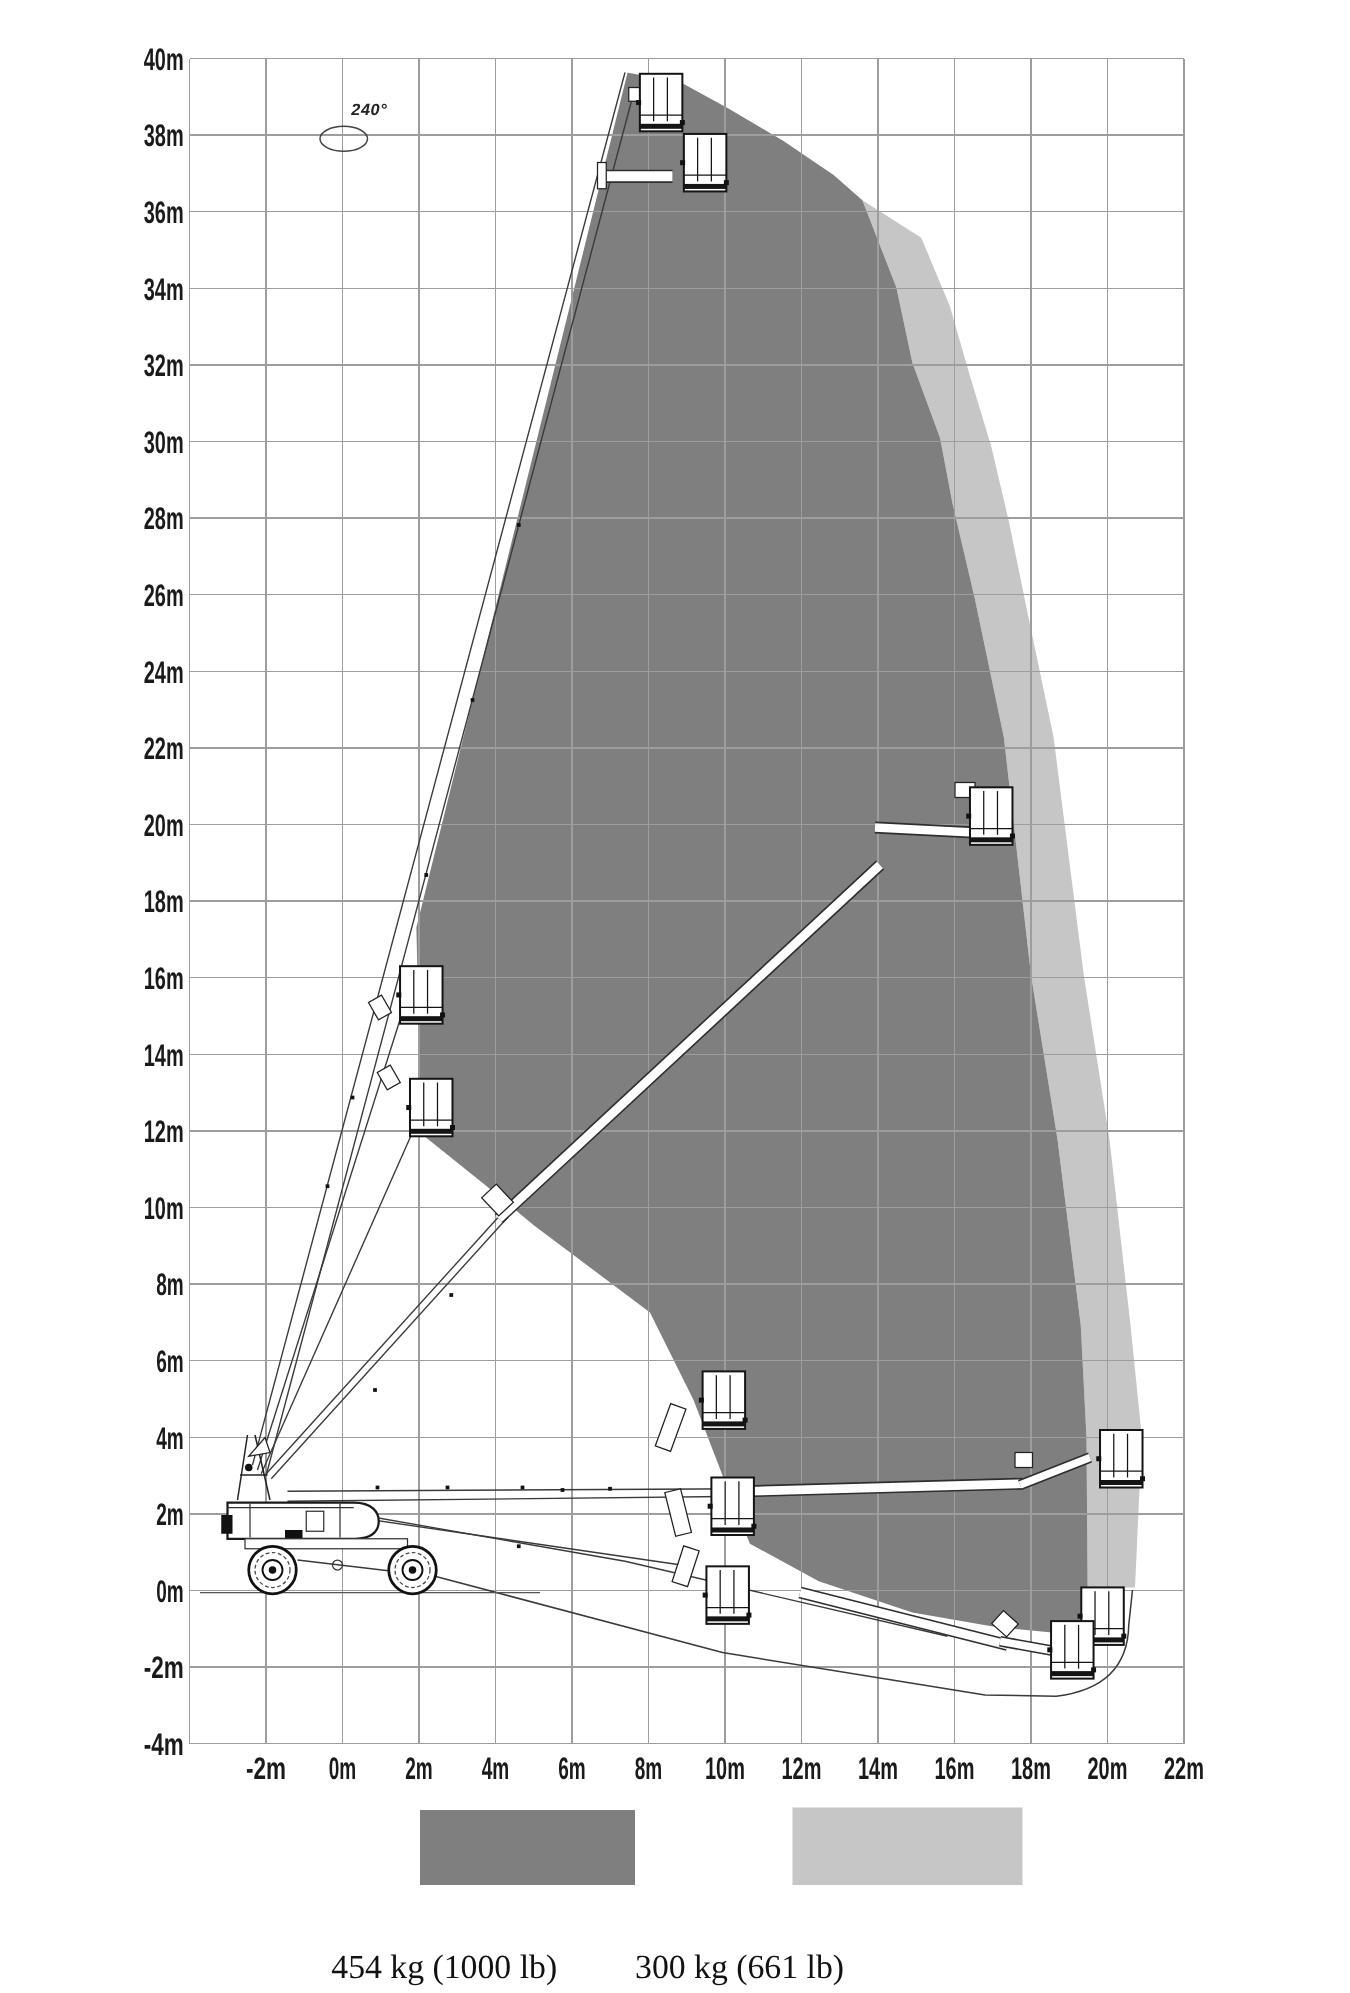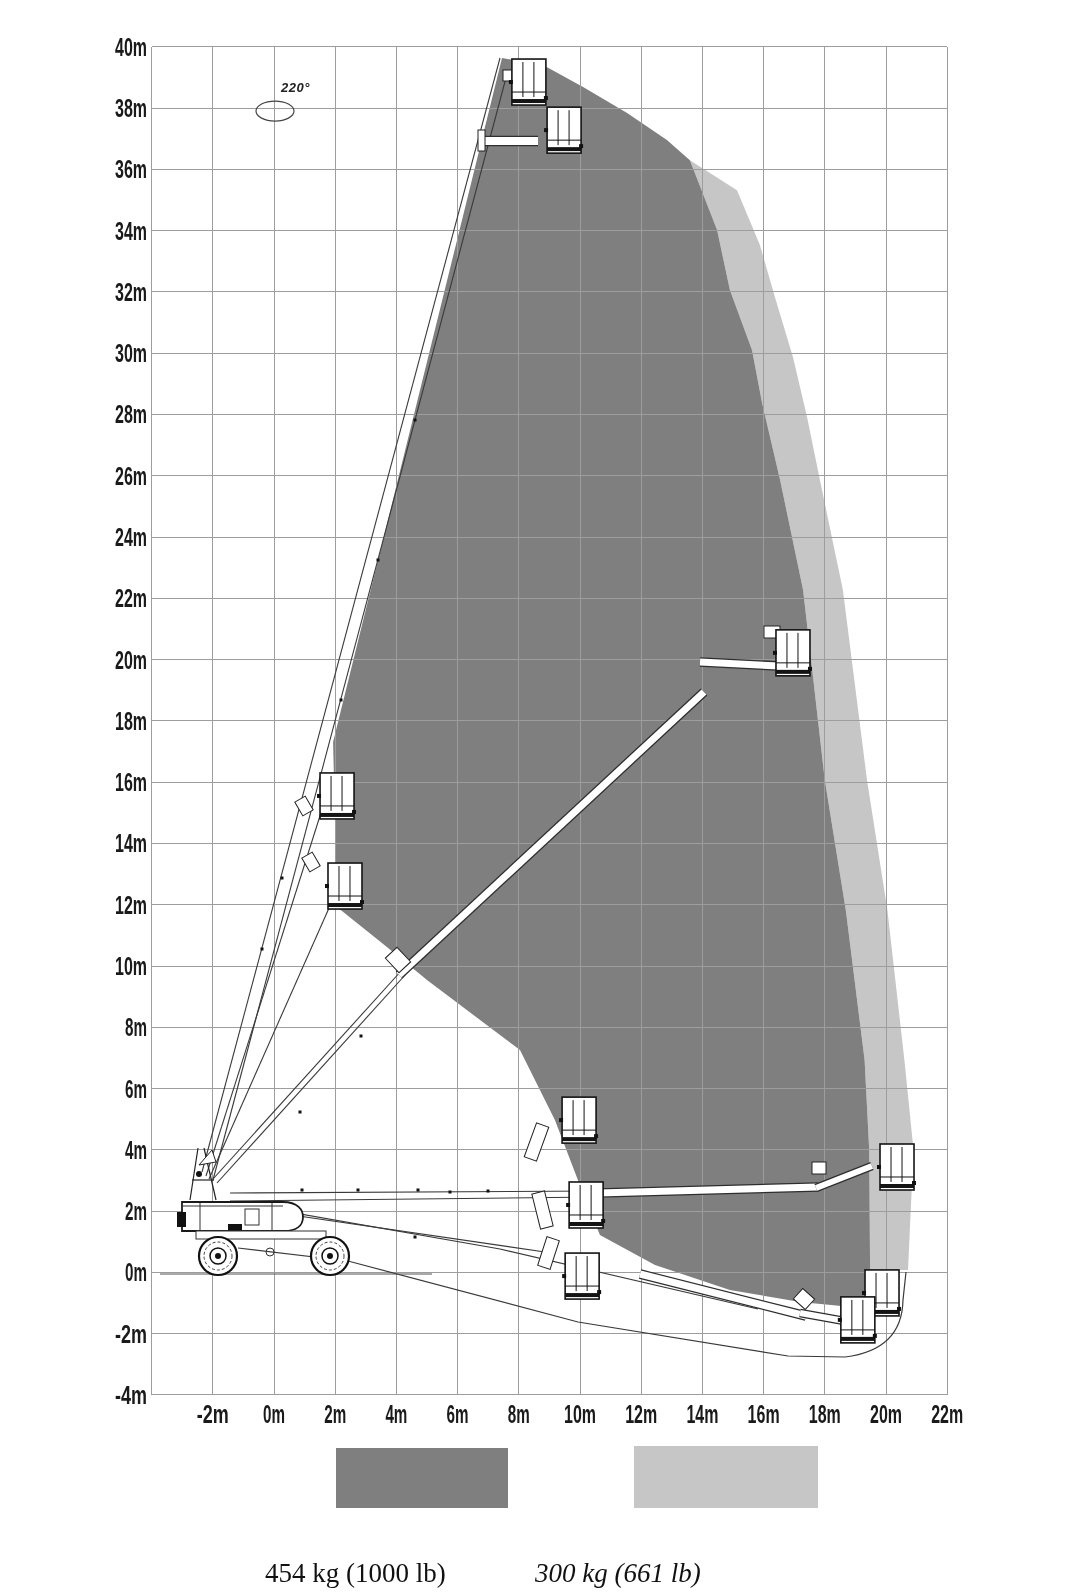--- a/index.html
+++ b/index.html
@@ -8,21 +8,21 @@
   .page{position:absolute;inset:0;}
   #diagram{position:absolute;left:0;top:0;width:1080px;height:1594px;}
   .anno360{position:absolute;left:281px;top:80px;
            font:italic bold 13px "Liberation Sans",sans-serif;color:#222;
            letter-spacing:.5px;}
   .swatch{position:absolute;}
   .swatch.dark{left:336px;top:1448px;width:172px;height:60px;}
   .swatch.light{left:634px;top:1446px;width:184px;height:62px;}
   .llabel{position:absolute;top:1538px;font:27px "Liberation Serif",serif;
           color:#111;white-space:nowrap;margin-top:20px;}
-  .l1{left:265px;} .l2{left:535px;font-style:italic;}
+  .l1{left:265px;} .l2{left:508px;}
 </style>
 </head>
 <body>
 
 <div class="page">
   <svg id="diagram" viewBox="0 0 1080 1594">
       <polygon points="689.9,160.2 737.0,190.2 759.9,245.0 774.9,297.1 793.0,357.2 807.1,417.2 819.9,480.0 842.9,590.0 867.0,780.0 887.5,910.8 904.4,1060.1 913.5,1149.8 908.0,1269.9 870.1,1269.9 869.2,1149.8 864.6,1060.1 845.9,910.8 824.8,780.0 803.1,590.0 780.1,480.0 762.1,403.1 752.0,350.1 729.9,290.1 717.1,230.0 689.9,160.2" fill="#c6c6c6"></polygon>
       <polygon points="502.0,58.1 543.0,64.9 583.1,86.9 627.1,113.0 666.9,139.9 689.9,160.2 717.1,230.0 729.9,290.1 752.0,350.1 762.1,403.1 780.1,480.0 803.1,590.0 824.8,780.0 845.9,910.8 864.6,1060.1 869.2,1149.8 870.1,1269.9 862.1,1307.9 800.0,1302.1 729.9,1289.9 655.0,1265.0 599.9,1235.0 577.9,1179.9 554.9,1120.1 520.0,1050.0 427.0,980.1 386.9,947.0 337.0,906.9 333.1,742.0" fill="#7f7f7f"></polygon>
       <g stroke="#9d9d9d" stroke-width="1" shape-rendering="crispEdges">
         <line x1="151.6" y1="46.80000000000018" x2="151.6" y2="1394.96"></line>
@@ -283,21 +283,21 @@
         <text fill="#1a1a1a" font-family="&quot;Liberation Sans&quot;,sans-serif" font-size="25" font-weight="bold" lengthAdjust="spacingAndGlyphs" x="580" y="1423" text-anchor="middle" textLength="32">10m</text>
         <text fill="#1a1a1a" font-family="&quot;Liberation Sans&quot;,sans-serif" font-size="25" font-weight="bold" lengthAdjust="spacingAndGlyphs" x="641.2" y="1423" text-anchor="middle" textLength="32">12m</text>
         <text fill="#1a1a1a" font-family="&quot;Liberation Sans&quot;,sans-serif" font-size="25" font-weight="bold" lengthAdjust="spacingAndGlyphs" x="702.4000000000001" y="1423" text-anchor="middle" textLength="32">14m</text>
         <text fill="#1a1a1a" font-family="&quot;Liberation Sans&quot;,sans-serif" font-size="25" font-weight="bold" lengthAdjust="spacingAndGlyphs" x="763.6" y="1423" text-anchor="middle" textLength="32">16m</text>
         <text fill="#1a1a1a" font-family="&quot;Liberation Sans&quot;,sans-serif" font-size="25" font-weight="bold" lengthAdjust="spacingAndGlyphs" x="824.8000000000001" y="1423" text-anchor="middle" textLength="32">18m</text>
         <text fill="#1a1a1a" font-family="&quot;Liberation Sans&quot;,sans-serif" font-size="25" font-weight="bold" lengthAdjust="spacingAndGlyphs" x="886" y="1423" text-anchor="middle" textLength="32">20m</text>
         <text fill="#1a1a1a" font-family="&quot;Liberation Sans&quot;,sans-serif" font-size="25" font-weight="bold" lengthAdjust="spacingAndGlyphs" x="947.2" y="1423" text-anchor="middle" textLength="32">22m</text>
       </g>
     </svg>
 
-  <div class="anno360">220°</div>
+  <div class="anno360">240°</div>
 
   <div>
     <div class="swatch dark" style="background: rgb(127, 127, 127);"></div>
     <div class="swatch light" style="background: rgb(198, 198, 198);"></div>
     <div class="llabel l1">454 kg (1000 lb)</div>
     <div class="llabel l2">300 kg (661 lb)</div>
   </div>
 </div>
 
 </body></html>

